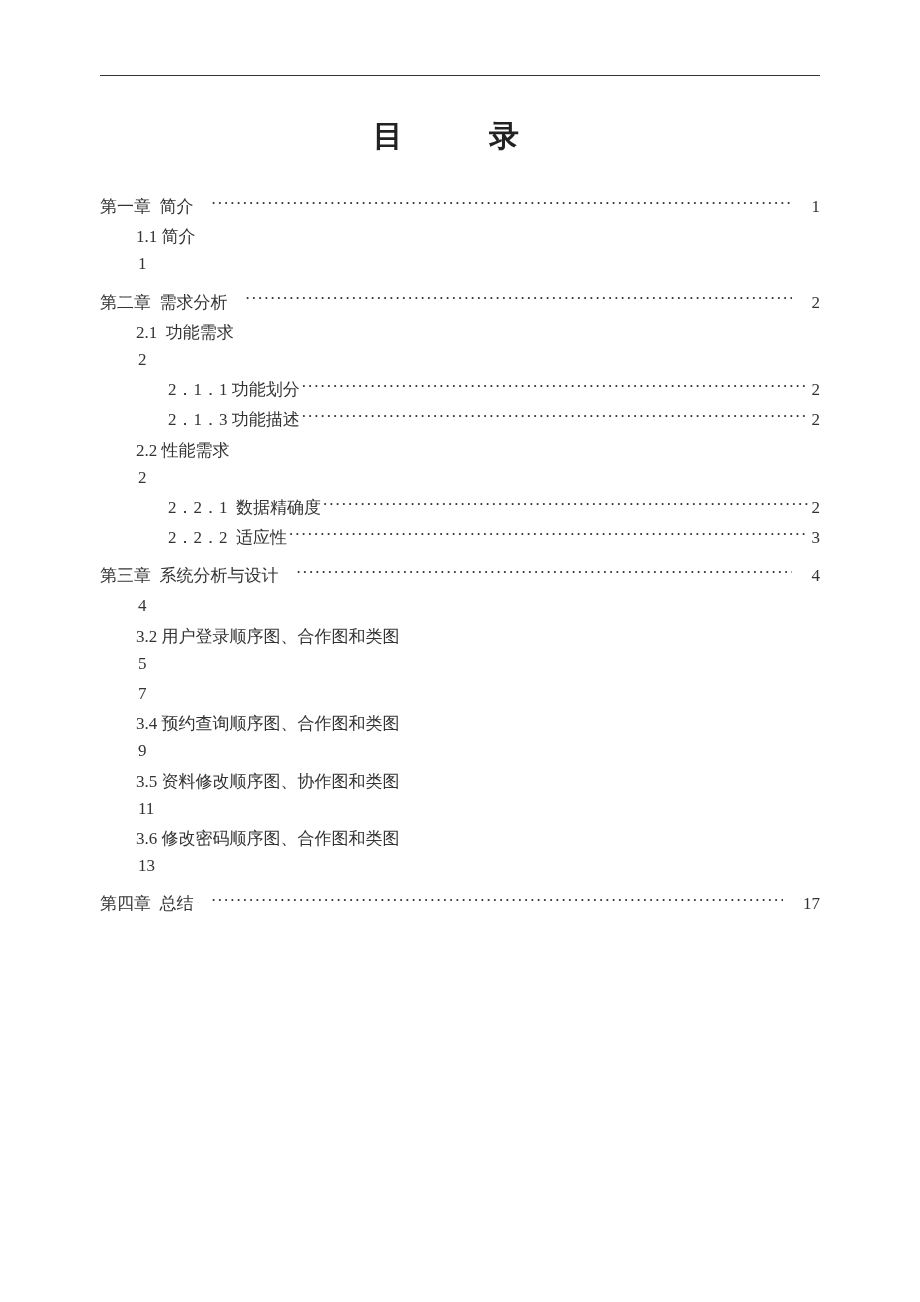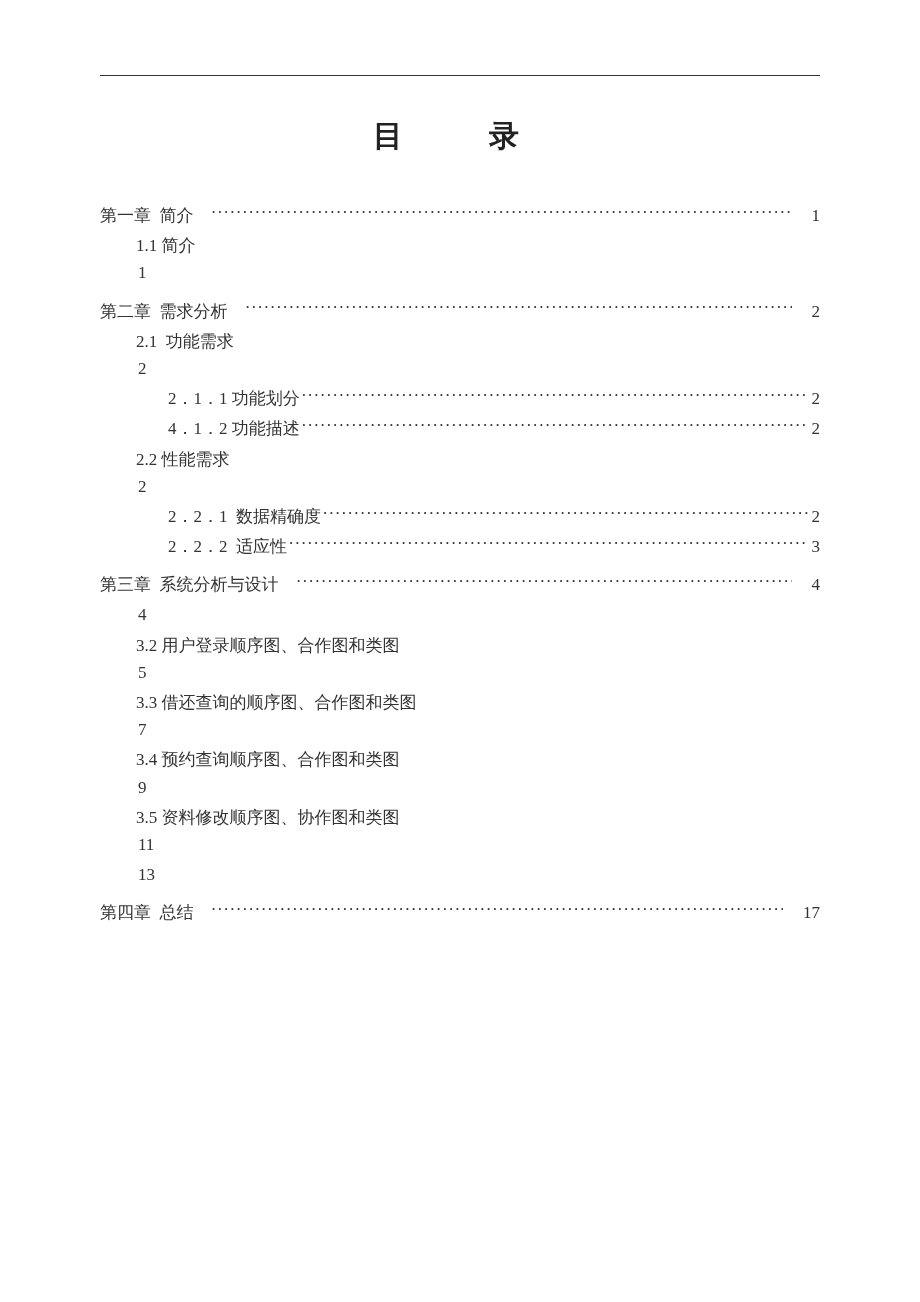--- a/index.html
+++ b/index.html
@@ -17,21 +17,21 @@
     }
     .top-rule {
       border-top: 1.5px solid #333;
       margin-bottom: 40px;
     }
     .title {
       text-align: center;
       font-size: 30px;
       font-weight: bold;
       letter-spacing: 28px;
-      margin-bottom: 45px;
+      margin-bottom: 36px;
       color: #222;
     }
     .toc {
       font-size: 17px;
       line-height: 1.6;
       color: #333;
     }
     .toc-entry {
       display: flex;
       align-items: baseline;
@@ -103,21 +103,21 @@
       <span class="toc-label">2.1&nbsp; 功能需求</span>
       <span class="toc-dots"></span>
       <span class="toc-page">2</span>
     </div>
     <div class="toc-entry level-3">
       <span class="toc-label">2．1．1 功能划分</span>
       <span class="toc-dots"></span>
       <span class="toc-page">2</span>
     </div>
     <div class="toc-entry level-3">
-      <span class="toc-label">4．1．2 功能描述</span>
+      <span class="toc-label">2．1．3 功能描述</span>
       <span class="toc-dots"></span>
       <span class="toc-page">2</span>
     </div>
     <div class="toc-entry level-2">
       <span class="toc-label">2.2 性能需求</span>
       <span class="toc-dots"></span>
       <span class="toc-page">2</span>
     </div>
     <div class="toc-entry level-3">
       <span class="toc-label">2．2．1&nbsp; 数据精确度</span>
@@ -138,35 +138,35 @@
     <div class="toc-entry level-2">
       <span class="toc-dots"></span>
       <span class="toc-page">4</span>
     </div>
     <div class="toc-entry level-2">
       <span class="toc-label">3.2 用户登录顺序图、合作图和类图</span>
       <span class="toc-dots"></span>
       <span class="toc-page">5</span>
     </div>
     <div class="toc-entry level-2">
-      <span class="toc-label">3.3 借还查询的顺序图、合作图和类图</span>
       <span class="toc-dots"></span>
       <span class="toc-page">7</span>
     </div>
     <div class="toc-entry level-2">
       <span class="toc-label">3.4 预约查询顺序图、合作图和类图</span>
       <span class="toc-dots"></span>
       <span class="toc-page">9</span>
     </div>
     <div class="toc-entry level-2">
       <span class="toc-label">3.5 资料修改顺序图、协作图和类图</span>
       <span class="toc-dots"></span>
       <span class="toc-page">11</span>
     </div>
     <div class="toc-entry level-2">
+      <span class="toc-label">3.6 修改密码顺序图、合作图和类图</span>
       <span class="toc-dots"></span>
       <span class="toc-page">13</span>
     </div>
     <div class="toc-group-gap"></div>
     <div class="toc-entry level-1">
       <span class="toc-label">第四章&nbsp; 总结</span>
       <span class="toc-dots"></span>
       <span class="toc-page">17</span>
     </div>
   </div>

